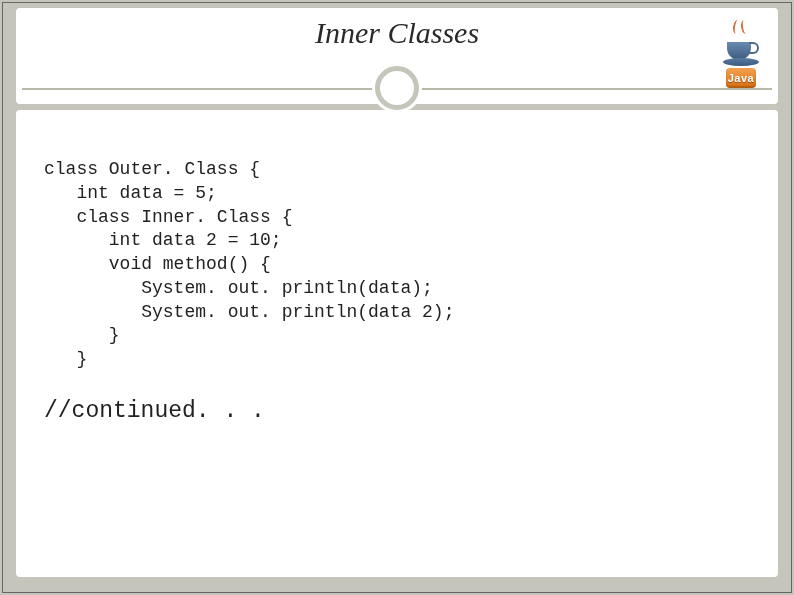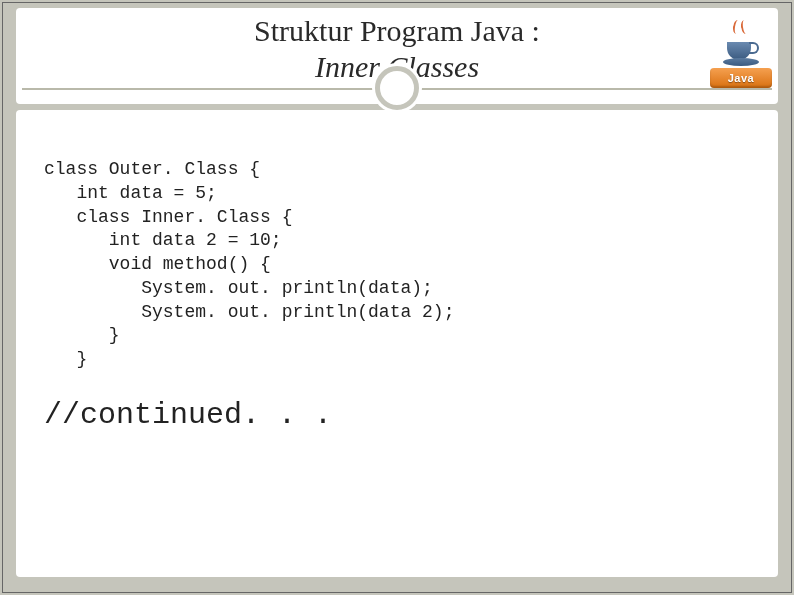--- a/index.html
+++ b/index.html
@@ -126,21 +126,21 @@
     position: absolute;
     bottom: 0;
     left: 0;
     width: 36px;
     height: 8px;
     background: linear-gradient(#5a7a9f, #3a5a80);
     border-radius: 50%;
   }
   .logo-plate {
     margin-top: 2px;
-    width: 62px;
+    width: 30px;
     height: 20px;
     background: linear-gradient(#f5a050, #d97010);
     border-radius: 4px;
     display: flex;
     align-items: center;
     justify-content: center;
     box-shadow: inset 0 -2px 2px rgba(0,0,0,0.2);
   }
   .logo-plate-text {
     color: #fff;
@@ -153,32 +153,31 @@
   .code-block {
     font-family: 'Courier New', Courier, monospace;
     font-size: 18px;
     line-height: 1.32;
     color: #222;
     white-space: pre;
   }
   .continued {
     margin-top: 26px;
     font-family: 'Courier New', Courier, monospace;
-    font-size: 30px;
+    font-size: 23px;
     color: #222;
   }
 </style>
 </head>
 <body>
 
 <div class="slide-border"></div>
 
 <div class="header-area">
   <div class="title-wrap">
-    <div class="title-line1">Struktur Program Java :</div>
     <div class="title-line2">Inner Classes</div>
   </div>
 </div>
 
 <div class="hr-line"></div>
 <div class="circle-decor"></div>
 
 <div class="logo">
   <div class="logo-cup">
     <div class="steam"></div>

